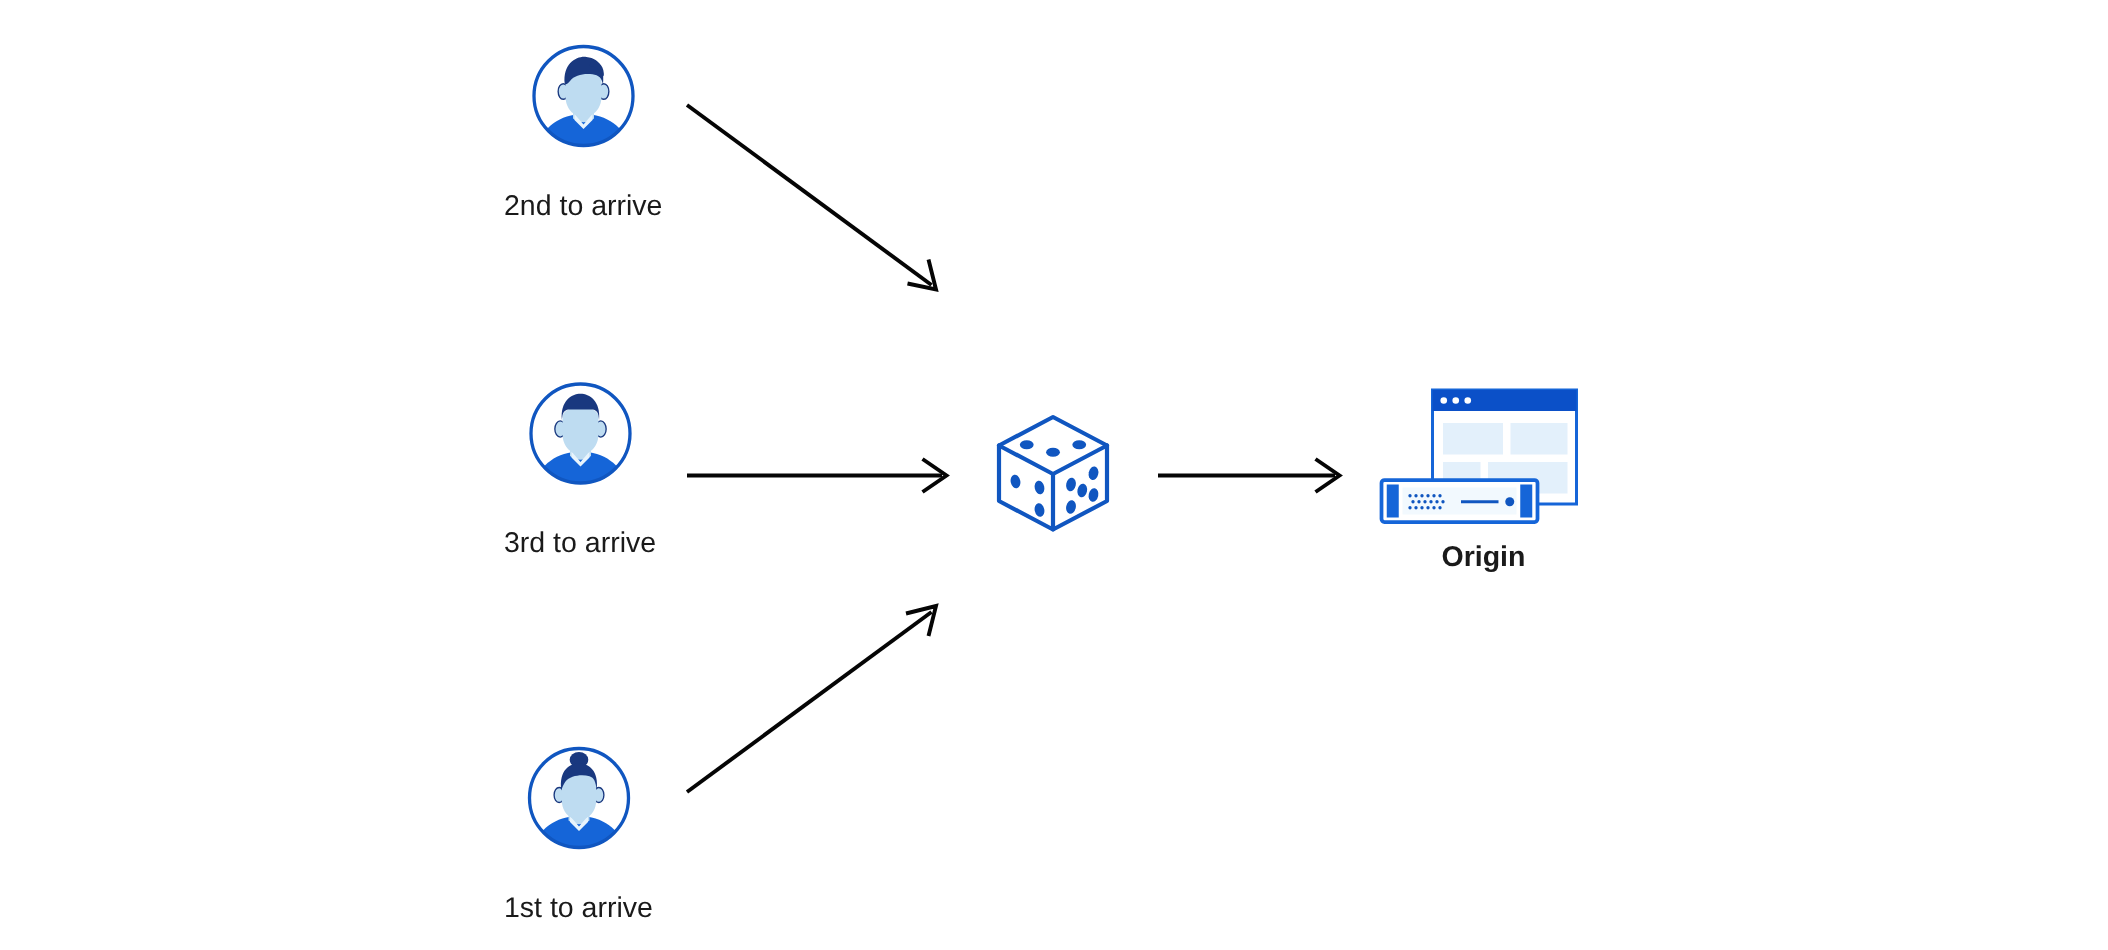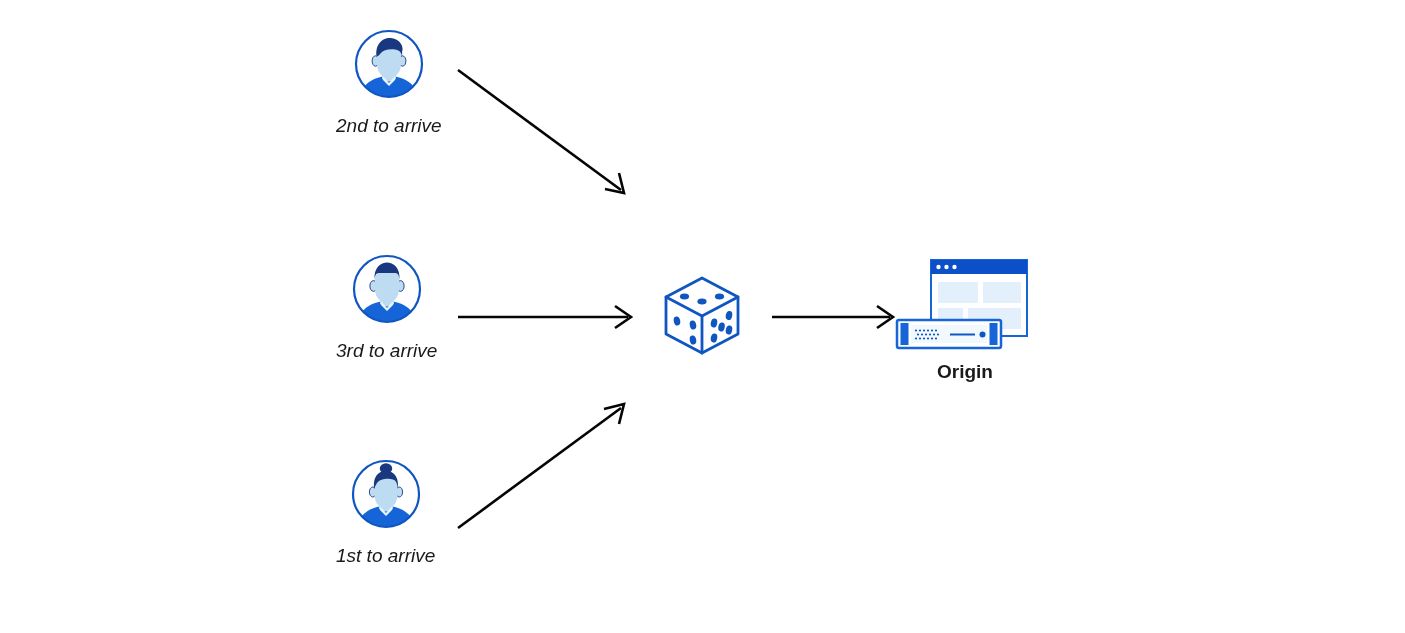--- a/index.html
+++ b/index.html
@@ -29,22 +29,21 @@
     color: #1a1a1a;
     font-family: "Liberation Sans", sans-serif;
     white-space: nowrap;
     line-height: 1;
   }
   .avatar-wrap {
     width: 72px;
     height: 72px;
   }
   .avatar-label {
-    margin-top: 16px;
-    font-style: italic;
+    margin-top: 28px;
   }
   .dice-wrap {
     position: absolute;
     width: 86px;
     height: 86px;
   }
   .origin-wrap {
     position: absolute;
     width: 140px;
     height: 100px;
@@ -142,21 +141,21 @@
           <path d="M 24 25 C 24 16 48 16 48 25 L 48 36 C 48 46 41 50 36 50 C 31 50 24 46 24 36 Z" fill="#bedcf1"></path>
 
           <path d="M 23.6 27 C 22.4 14.5 30 9.5 36 9.5 C 42 9.5 49.6 14.5 48.4 27 C 48 22 47 20.5 44 20 L 28 20 C 25 20.5 24 22 23.6 27 Z" fill="#19387f"></path>
         </g>
         <circle cx="36" cy="36" r="33" fill="none" stroke="#1056c0" stroke-width="2.2"></circle>
       </svg>
     </div>
     <div class="node-label avatar-label">3rd to arrive</div>
   </div>
 
-  <div class="node" style="left:336px; top:458px;">
+  <div class="node" style="left:336px; top:496px;">
     <div class="avatar-wrap">
       <svg viewBox="0 0 72 72" width="72" height="72">
         <defs>
           <clipPath id="clipC">
               <circle cx="36" cy="36" r="33"></circle>
             </clipPath>
         </defs>
         <circle cx="36" cy="36" r="33" fill="#ffffff"></circle>
         <g clip-path="url(#clipC)">
           <path d="M 36 48 C 18 48 6 60 4 74 L 68 74 C 66 60 54 48 36 48 Z" fill="#1565d8"></path>
@@ -201,21 +200,21 @@
 
         <g fill="#1056c0">
           <ellipse cx="18" cy="49" rx="3.2" ry="4.6" transform="rotate(-12 18 49)"></ellipse>
           <ellipse cx="34" cy="53" rx="3.2" ry="4.6" transform="rotate(-12 34 53)"></ellipse>
           <ellipse cx="34" cy="68" rx="3.2" ry="4.6" transform="rotate(-12 34 68)"></ellipse>
         </g>
       </svg>
     </div>
   </div>
 
-  <div class="origin-wrap" style="left:895px; top:258px;font-weight:bold;">
+  <div class="origin-wrap" style="left:919px; top:258px;font-weight:bold;">
     <div>
       <svg viewBox="0 0 140 100" width="140" height="100">
 
         <g>
           <rect x="36" y="2" width="96" height="76" fill="#ffffff" stroke="#1565d8" stroke-width="2"></rect>
           <rect x="36" y="2" width="96" height="14" fill="#0b50c8"></rect>
           <circle cx="43.5" cy="9" r="2.2" fill="#ffffff"></circle>
           <circle cx="51.5" cy="9" r="2.2" fill="#ffffff"></circle>
           <circle cx="59.5" cy="9" r="2.2" fill="#ffffff"></circle>
           <rect x="43" y="24" width="40" height="21" fill="#e3f0fb"></rect>

